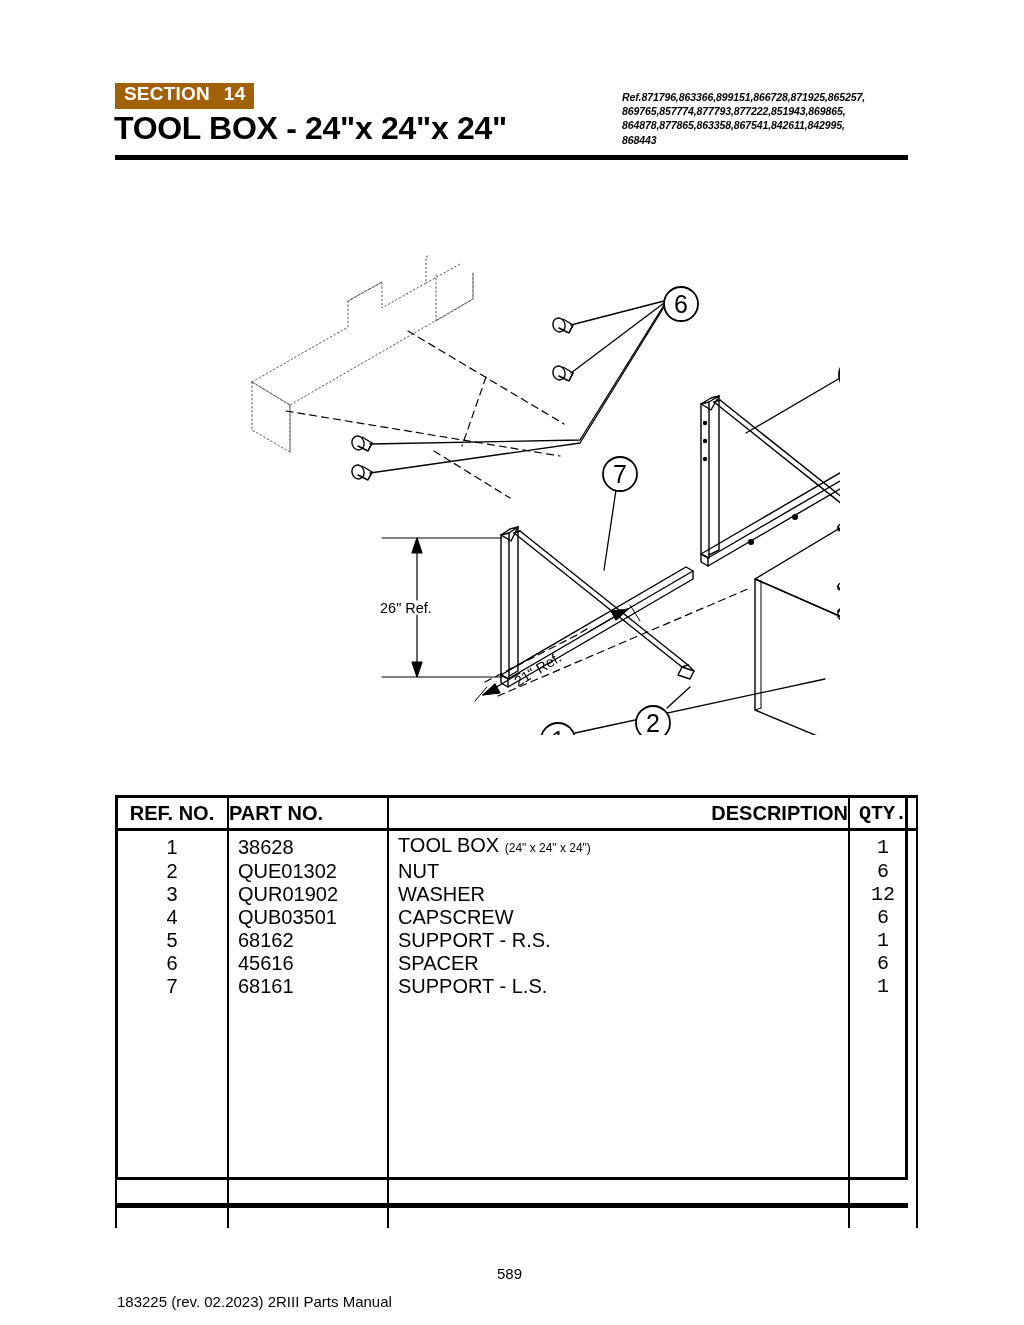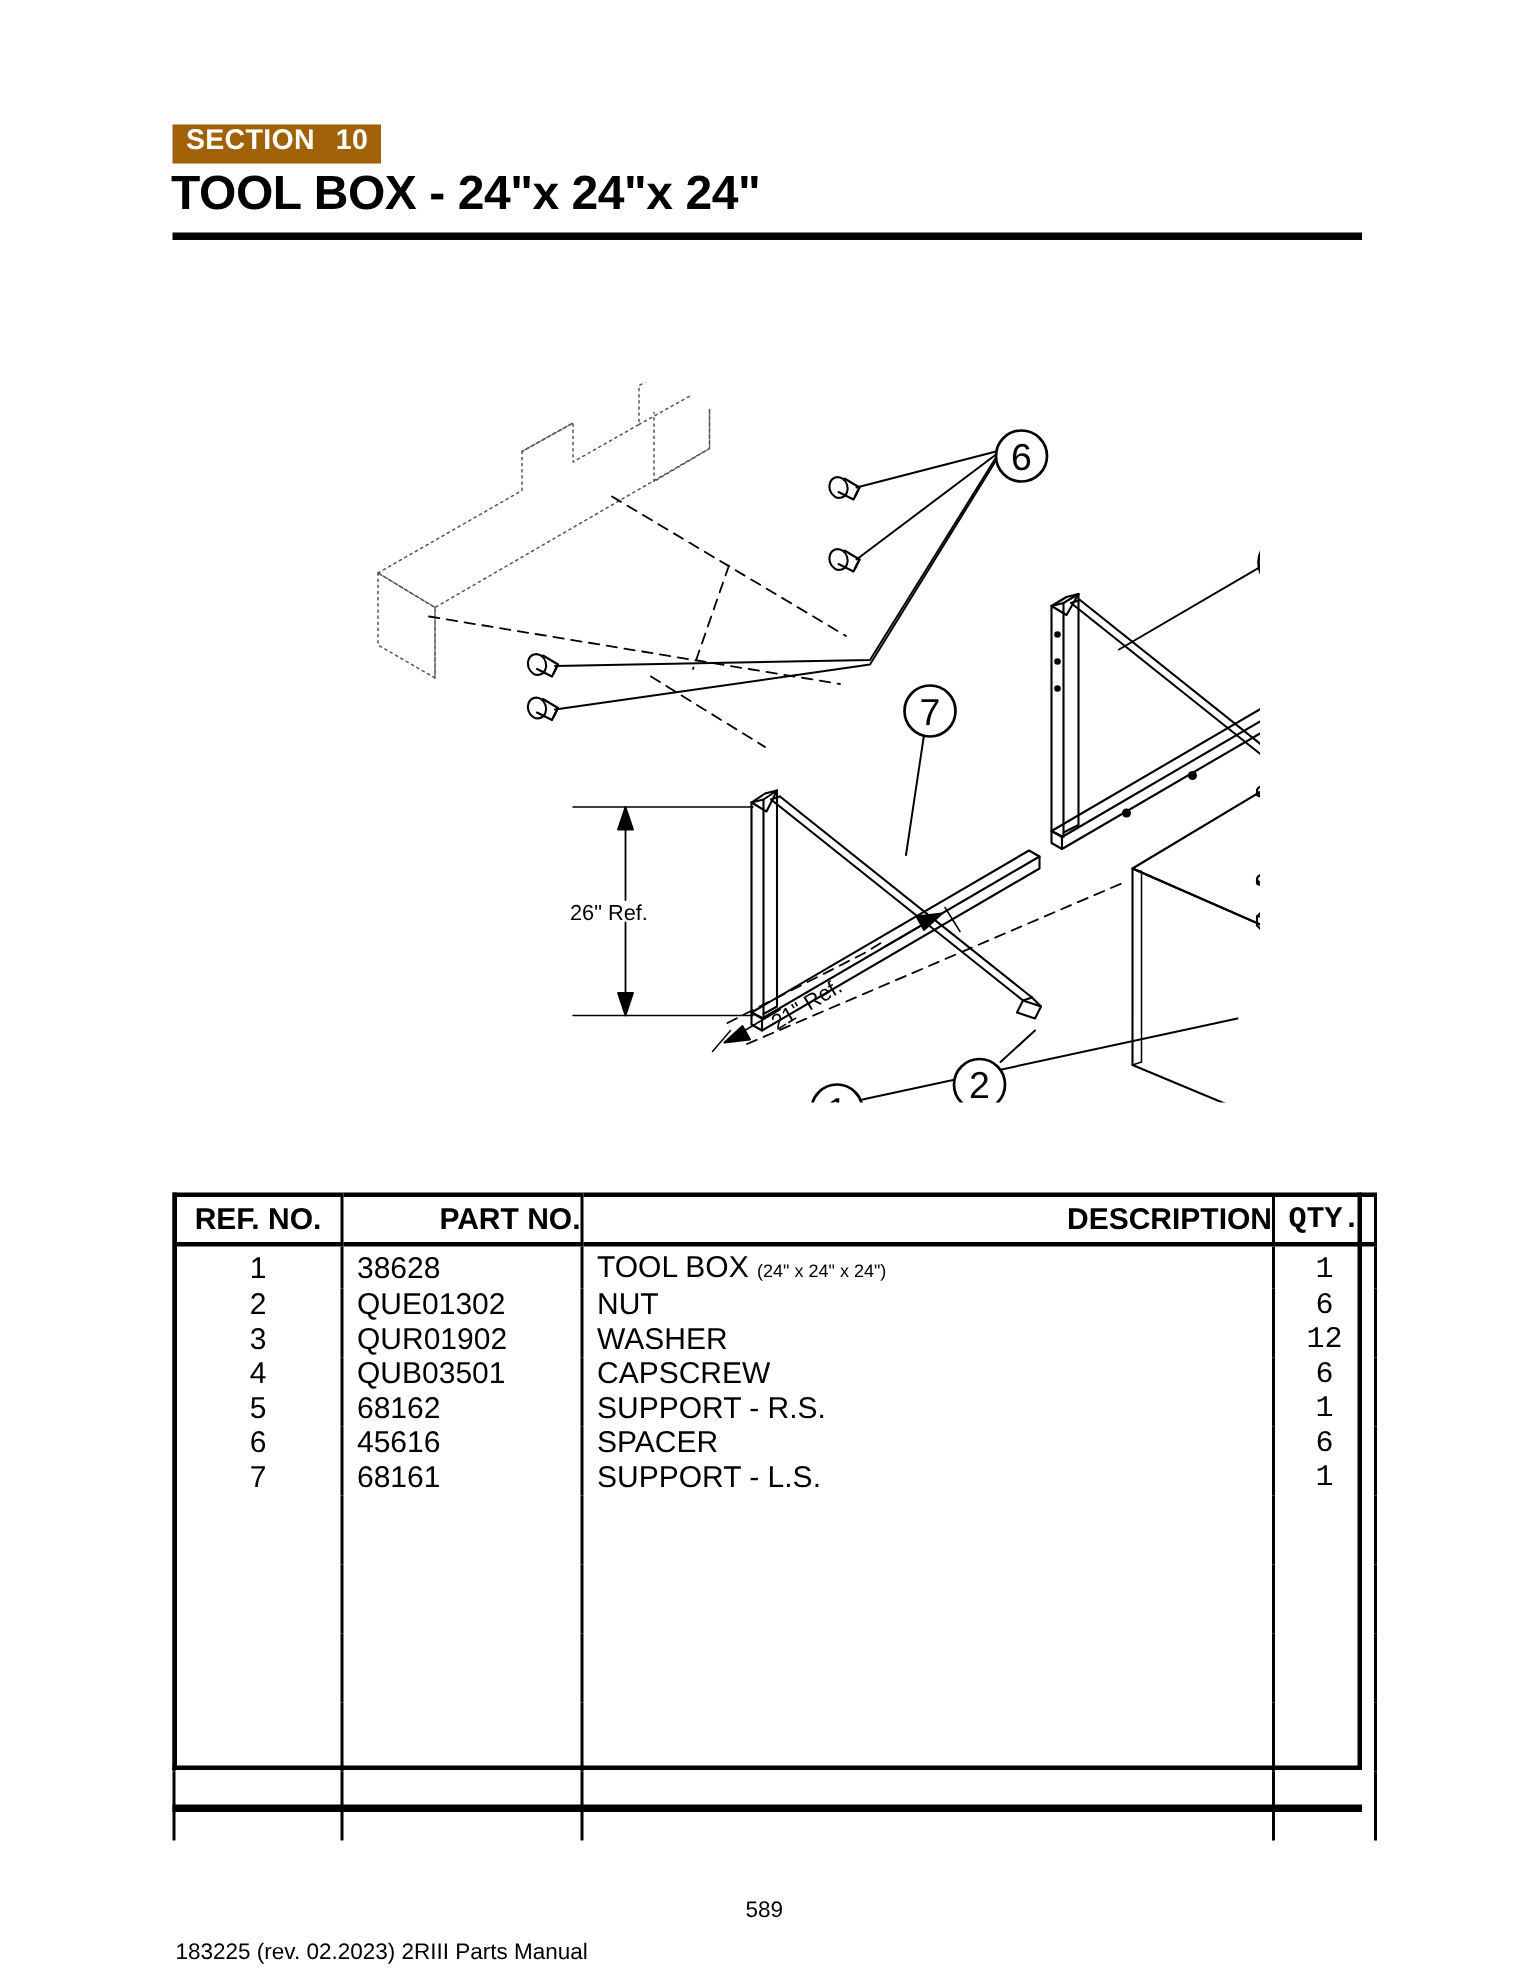--- a/index.html
+++ b/index.html
@@ -166,25 +166,31 @@
   .footer .fl { position: absolute; left: 0; top: 0; white-space: nowrap; margin-top: 28px; }
   .footer .fp { position: absolute; left: 380px; top: 0; }
 </style>
 </head>
 <body>
 
 <div class="page">
 
   <div class="section-badge">
     <span class="sec-word">SECTION</span>
-    <span>10</span>
+    <span>14</span>
   </div>
 
   <div class="doc-title">TOOL BOX - 24"x 24"x 24"</div>
 
+  <div class="ref-list">
+    <div>Ref.871796,863366,899151,866728,871925,865257,</div>
+    <div>869765,857774,877793,877222,851943,869865,</div>
+    <div>864878,877865,863358,867541,842611,842995,</div>
+    <div>868443</div>
+  </div>
 
   <div class="rule-top"></div>
 
   <div class="drawing">
     <svg width="610" height="480" viewBox="0 0 610 480" xmlns="http://www.w3.org/2000/svg">
       <g fill="none" stroke="#000" stroke-width="1.4" stroke-linejoin="round" stroke-linecap="round">
 
         <g stroke-width="1" stroke-dasharray="1.5 2.6" stroke="#555">
           <path d="M22,127 L22,175 L60,197 L60,150 Z"></path>
           <path d="M22,127 L118,72 L118,46 L152,27 L152,53 L196,28 L196,2 L230,-16"></path>
@@ -386,21 +392,21 @@
         <text x="328" y="494" font-size="25" text-anchor="middle">1</text>
       </g>
     </svg>
   </div>
 
   <div class="parts-table-wrap">
     <table class="parts">
       <thead>
         <tr>
           <th class="col-ref">REF. NO.</th>
-          <th class="col-part" style="text-align:right;padding-left:0 !important;">PART NO.</th>
+          <th class="col-part" style="text-align:left;padding-left:0 !important;">PART NO.</th>
           <th class="col-desc" style="text-align:right;padding-left:0 !important;">DESCRIPTION</th>
           <th class="col-qty">QTY.</th>
         </tr>
         <tr class="dbl">
           <th></th>
           <th></th>
           <th></th>
           <th></th>
         </tr>
       </thead>

